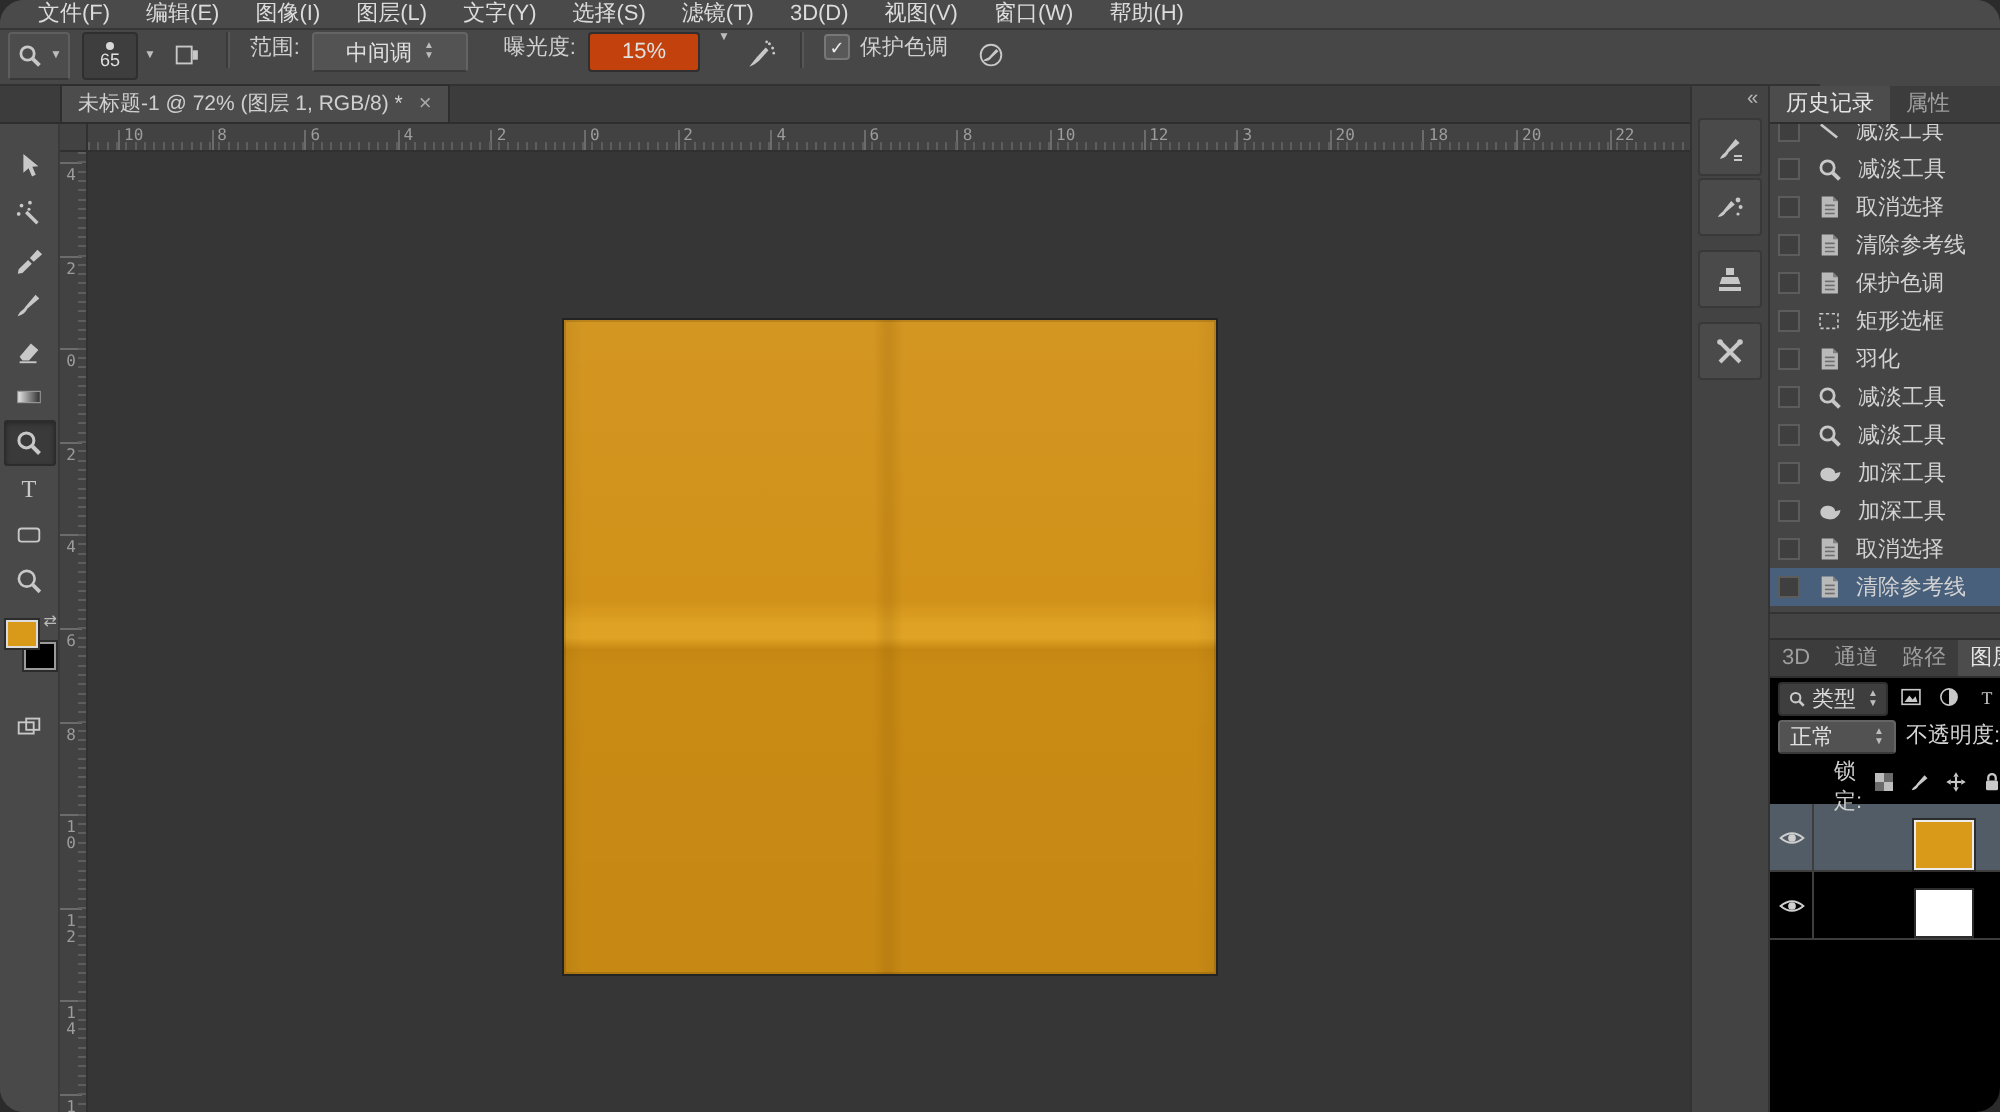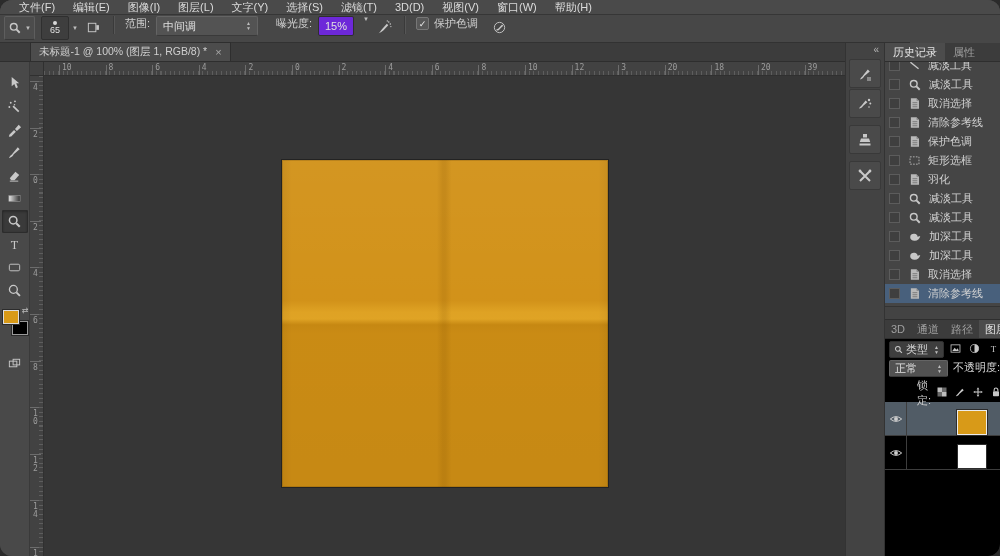--- a/index.html
+++ b/index.html
@@ -16,21 +16,21 @@
 
   
   #optionsbar{position:absolute;left:0;top:16px;width:910px;height:27px;background:#474747;
               border-bottom:1px solid #323232;display:flex;align-items:flex-start;padding-left:4px;box-sizing:border-box;gap:6px;}
   .opt-btn{height:22px;display:flex;align-items:center;background:#4c4c4c;border:1px solid #5e5e5e;
            border-bottom-color:#383838;border-radius:2px;padding:0 3px;}
   .opt-plain{height:22px;display:flex;align-items:center;padding:0 2px;}
   .drop-arrow{font-size:6px;color:#bdbdbd;margin-left:3px;}
   .updn{display:flex;flex-direction:column;font-size:5px;line-height:5px;color:#bdbdbd;margin-left:6px;}
   .opt-select{height:18px;background:#535353;border:1px solid #646464;border-bottom-color:#3a3a3a;
-              border-radius:2px;display:flex;align-items:center;padding:0 6px;font-size:11px;color:#e0e0e0;gap:44px;}
+              border-radius:2px;display:flex;align-items:center;padding:0 16px;font-size:11px;color:#e0e0e0;}
   .opt-label{color:#cfcfcf;}
   .opt-sep{width:1px;height:18px;background:#3a3a3a;border-right:1px solid #565656;margin:0 4px;}
   #brush-size-box{display:flex;flex-direction:column;align-items:center;justify-content:center;width:26px;height:22px;
                   background:#3e3e3e;border:1px solid #2f2f2f;border-radius:2px;}
   #brush-size-box .dot{width:4px;height:4px;border-radius:50%;background:#d8d8d8;margin-bottom:1px;}
   #brush-size-box .num{font-size:9px;line-height:9px;color:#e0e0e0;}
   .checkbox{width:11px;height:11px;background:#585858;border:1px solid #777;border-radius:2px;
             display:flex;align-items:center;justify-content:center;font-size:9px;color:#eee;line-height:10px;}
 
   
@@ -166,21 +166,21 @@
     <div class="opt-sep"></div>
     <span class="opt-label">范围:</span>
     <div class="opt-select">
       <span>中间调</span>
       <span class="updn">
           <span>▲</span>
           <span>▼</span>
         </span>
     </div>
     <span class="opt-label" style="margin-left:12px;">曝光度:</span>
-    <div class="opt-select" style="background:#6d28d9;border-color:#2f2f2f;">
+    <div class="opt-select" style="background:#c2410c;border-color:#2f2f2f;">
       <span>15%</span>
     </div>
     <span class="drop-arrow">▼</span>
     <div class="opt-plain">
       <span class="icon" id="opt-air-icon">
           <svg width="15" height="15" viewBox="0 0 16 16">
             <path d="M5.5 9.5 C4 11.5 3 12.8 1.8 14.2 C3.8 13.4 5.4 12.4 7 11 L12 5.5 L10.5 4Z" fill="#c8c8c8"></path>
             <g fill="#c8c8c8">
               <circle cx="12.5" cy="2" r=".8"></circle>
               <circle cx="14.2" cy="4.2" r=".8"></circle>
@@ -200,21 +200,21 @@
           <svg width="15" height="15" viewBox="0 0 16 16">
             <circle cx="8" cy="8" r="5.5" fill="none" stroke="#c8c8c8" stroke-width="1"></circle>
             <path d="M4 11 C5 9.5 6.5 9.8 7.3 8.6 L10.8 4.8 L12 6 L8.3 9.5 C7.5 10.8 6 11.5 4 11Z" fill="#c8c8c8"></path>
           </svg>
         </span>
     </div>
   </div>
 
   <div id="tabbar">
     <div id="doc-tab">
-      <span>未标题-1 @ 100% (图层 1, RGB/8) *</span>
+      <span>未标题-1 @ 72% (图层 1, RGB/8) *</span>
       <span class="close">×</span>
     </div>
   </div>
 
   <div id="toolbar">
       <div class="tool">
         <svg width="15" height="15" viewBox="0 0 16 16">
           <path d="M5 1 L5 11 L7.8 8.6 L9.6 13 L11.6 12.1 L9.8 7.8 L13 7.6 Z" fill="#c8c8c8"></path>
         </svg>
       </div>
@@ -302,21 +302,21 @@
       <span class="rt-num" style="left:297.6px">2</span>
       <span class="rt-num" style="left:344.2px">4</span>
       <span class="rt-num" style="left:390.8px">6</span>
       <span class="rt-num" style="left:437.40000000000003px">8</span>
       <span class="rt-num" style="left:484px">10</span>
       <span class="rt-num" style="left:530.6px">12</span>
       <span class="rt-num" style="left:577.2px">3</span>
       <span class="rt-num" style="left:623.8000000000001px">20</span>
       <span class="rt-num" style="left:670.4px">18</span>
       <span class="rt-num" style="left:717px">20</span>
-      <span class="rt-num" style="left:763.6px">39</span>
+      <span class="rt-num" style="left:763.6px">22</span>
     </div>
   <div id="ruler-left">
       <span class="rl-num" style="top:8px">4</span>
       <span class="rl-num" style="top:54.6px">2</span>
       <span class="rl-num" style="top:101.2px">0</span>
       <span class="rl-num" style="top:147.8px">2</span>
       <span class="rl-num" style="top:194.4px">4</span>
       <span class="rl-num" style="top:241px">6</span>
       <span class="rl-num" style="top:287.6px">8</span>
       <span class="rl-num" style="top:334.2px">1<br>0</span>

